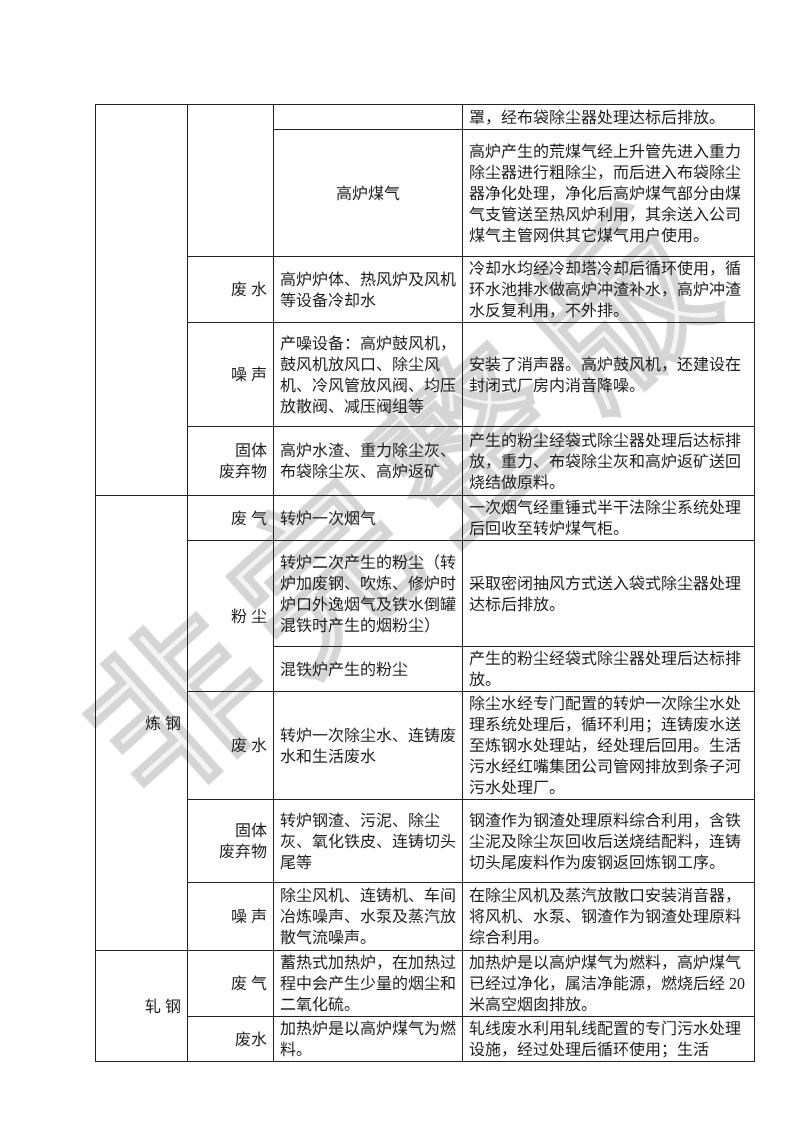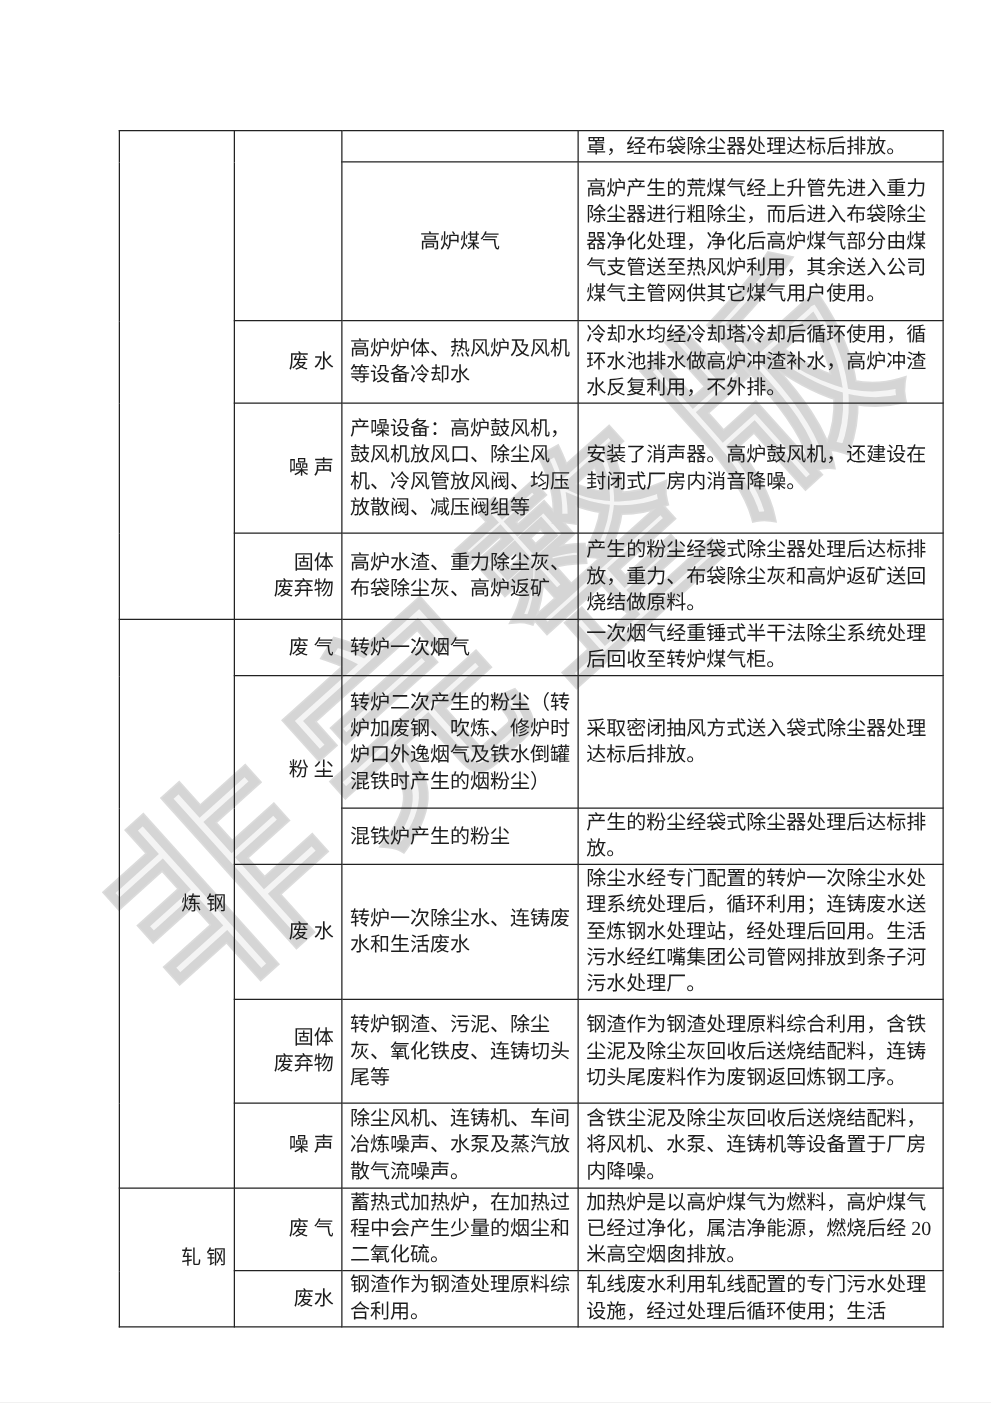--- a/index.html
+++ b/index.html
@@ -120,31 +120,31 @@
     </tr>
     <tr style="height:83px">
       <td class="c-category">固体
 废弃物</td>
       <td class="c-source">转炉钢渣、污泥、除尘灰、氧化铁皮、连铸切头尾等</td>
       <td class="c-measure">钢渣作为钢渣处理原料综合利用，含铁尘泥及除尘灰回收后送烧结配料，连铸切头尾废料作为废钢返回炼钢工序。</td>
     </tr>
     <tr style="height:68px">
       <td class="c-category">噪 声</td>
       <td class="c-source">除尘风机、连铸机、车间冶炼噪声、水泵及蒸汽放散气流噪声。</td>
-      <td class="c-measure">含铁尘泥及除尘灰回收后送烧结配料，将风机、水泵、连铸机等设备置于厂房内降噪。</td>
+      <td class="c-measure">在除尘风机及蒸汽放散口安装消音器，将风机、水泵、钢渣作为钢渣处理原料综合利用。</td>
     </tr>
 
     <tr style="height:60px">
       <td class="c-process" rowspan="2">轧 钢</td>
       <td class="c-category">废 气</td>
       <td class="c-source">蓄热式加热炉，在加热过程中会产生少量的烟尘和二氧化硫。</td>
       <td class="c-measure">加热炉是以高炉煤气为燃料，高炉煤气已经过净化，属洁净能源，燃烧后经 20 米高空烟囱排放。</td>
     </tr>
     <tr style="height:38px">
       <td class="c-category">废水</td>
-      <td class="c-source">钢渣作为钢渣处理原料综合利用。</td>
+      <td class="c-source">加热炉是以高炉煤气为燃料。</td>
       <td class="c-measure">轧线废水利用轧线配置的专门污水处理设施，经过处理后循环使用；生活</td>
     </tr>
   </tbody>
     </table>
 
 
 </div>
 
 </body></html>

